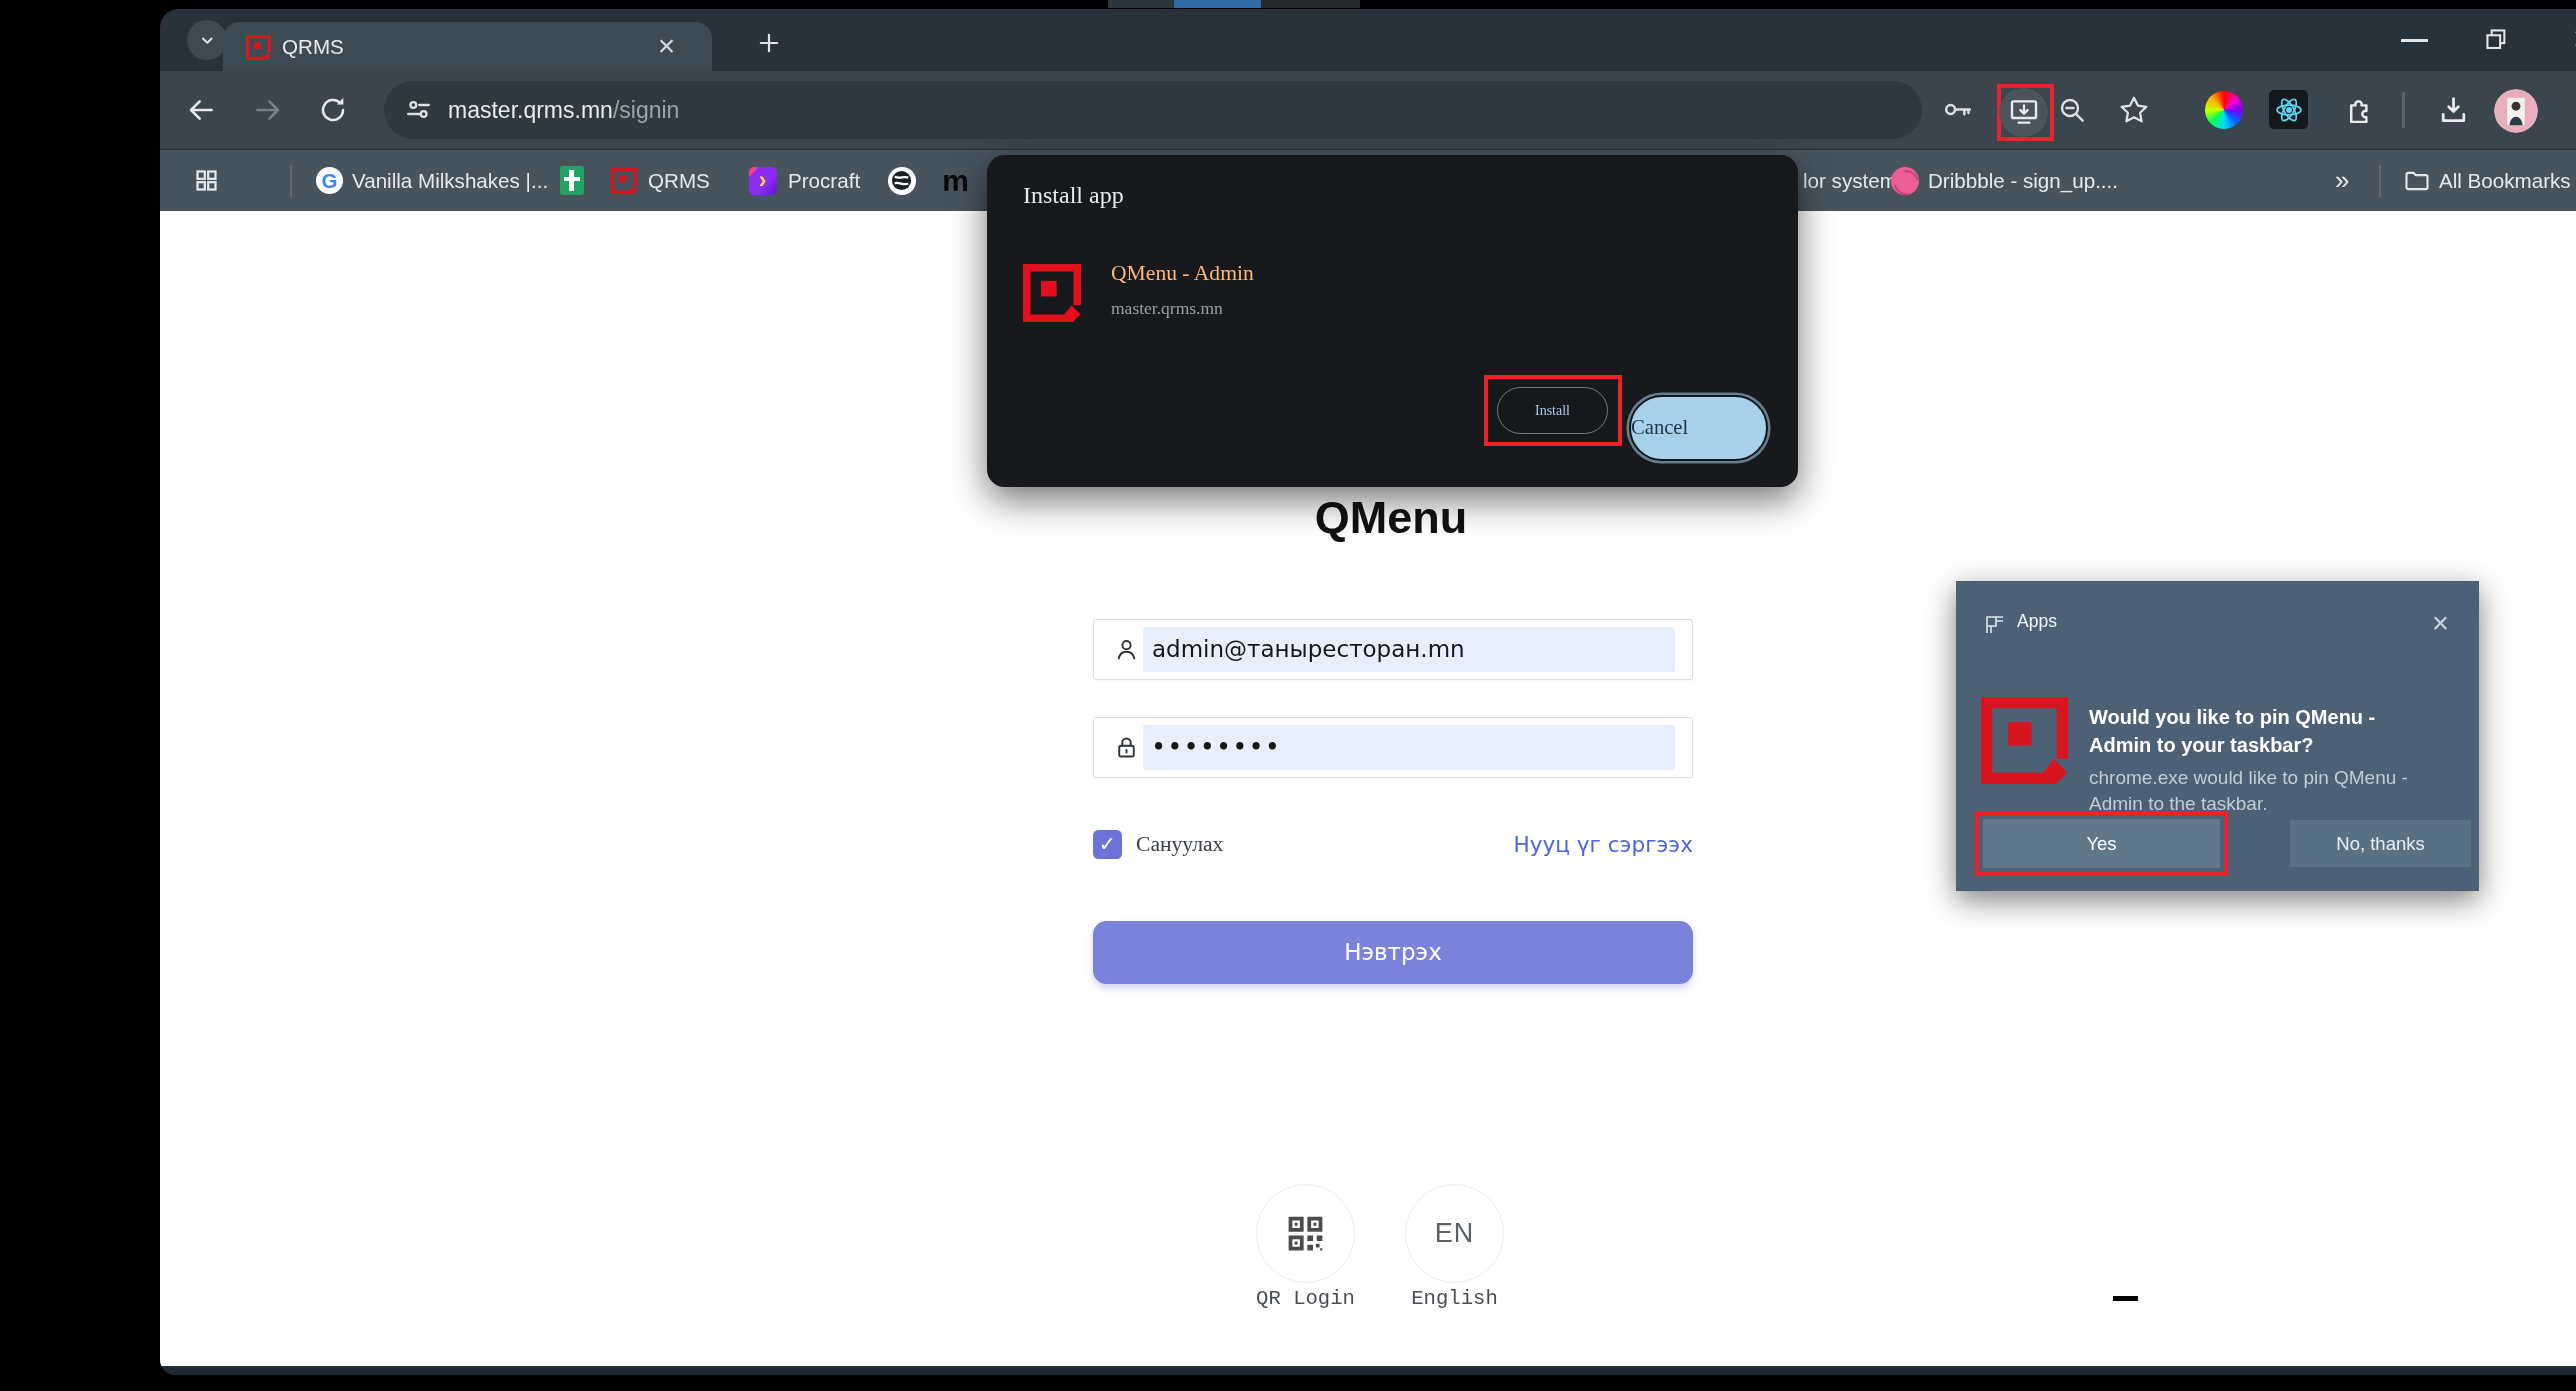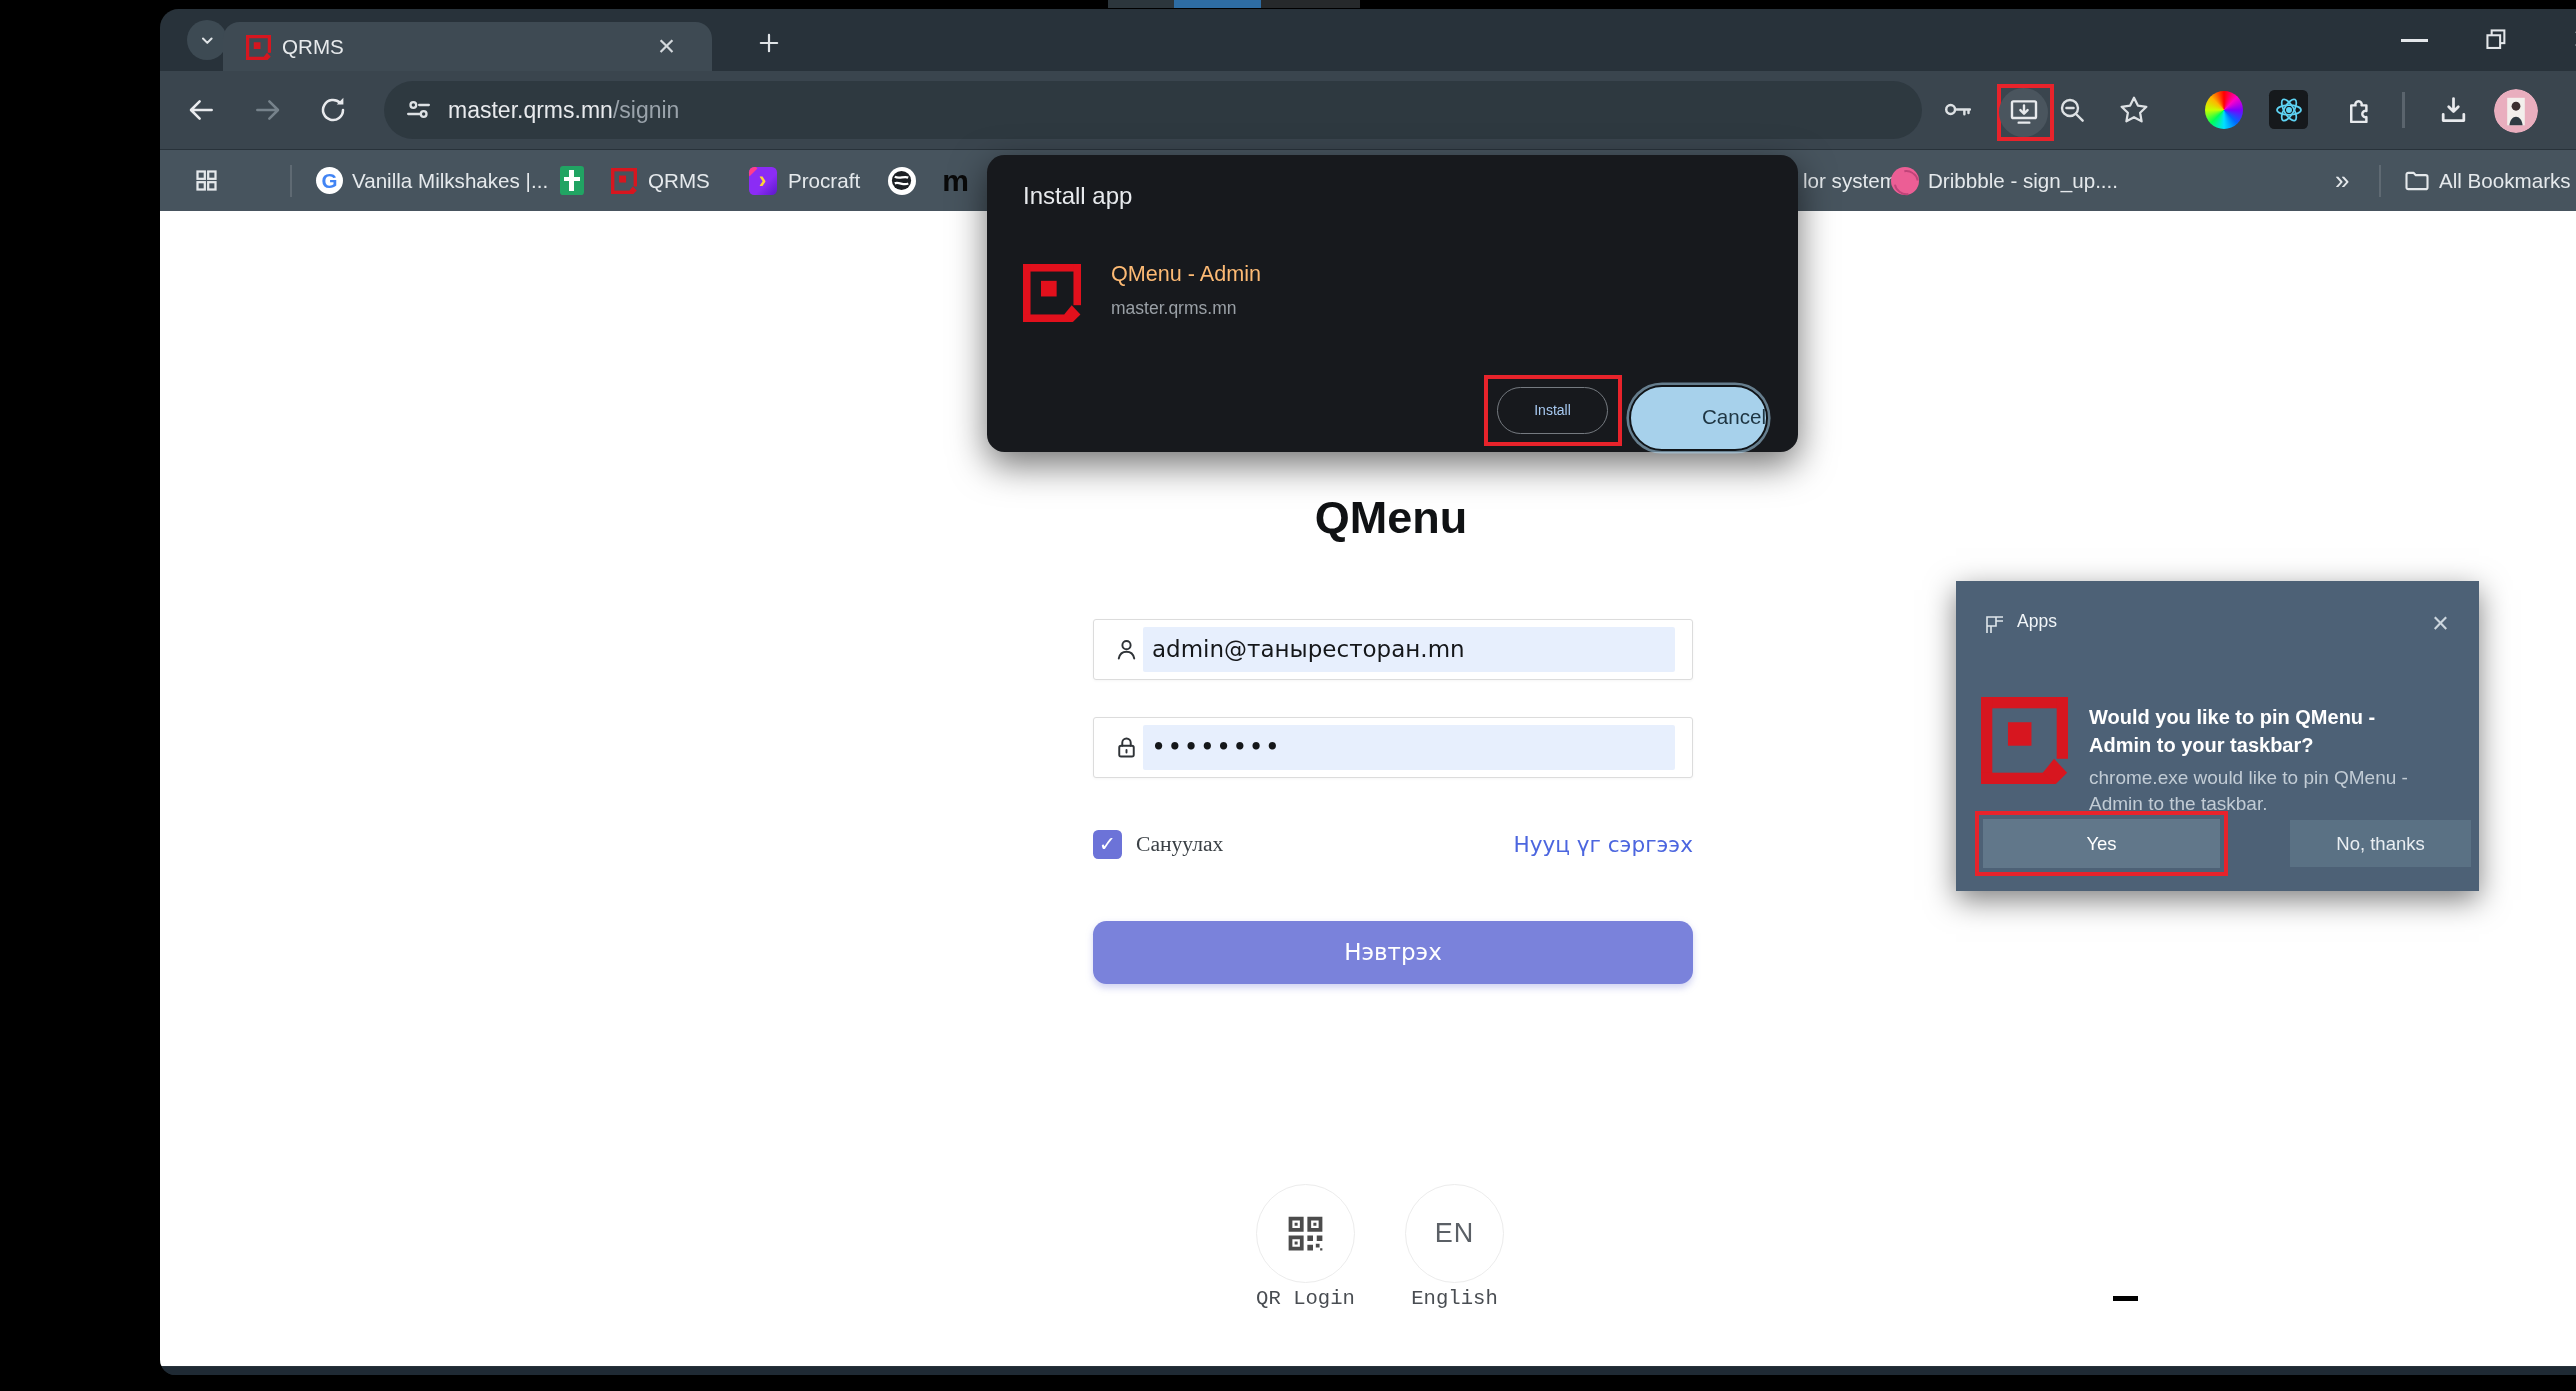--- a/index.html
+++ b/index.html
@@ -76,32 +76,32 @@
     font-size:23px; text-align:center; line-height:63px; box-shadow:0 3.1px 7.2px rgba(122,130,219,0.35); font-family:"DejaVu Sans",sans-serif; }
   .round-btn { top:973px; width:99px; height:99px; border-radius:50%; border:1px solid #ececec; background:#fff; display:flex; align-items:center; justify-content:center; }
   .qr-btn { left:1096px; } .en-btn { left:1245px; }
   .en-code { font-size:27px; color:#5b6066; letter-spacing:1px; font-family:"Liberation Sans",sans-serif; }
   .round-label { top:1076px; width:99px; text-align:center; font-size:20.6px; color:#494d52; font-family:Liberation Mono, monospace; }
   .lbl-qr { left:1096px; } .lbl-en { left:1245px; }
   .stray-dash { left:1953px; top:1085px; width:25px; height:5.2px; background:#000; }
   .bottom-strip { left:0; top:1358px; width:100%; height:8.8px; background:#1f2a34; }
 
   
-  .install-dialog { left:987px; top:155px; width:811px; height:297px; background:#17191d; border-radius:17.5px;
-    box-shadow:0 12.4px 36px rgba(0,0,0,0.55); z-index:40; }
+  .install-dialog { left:987px; top:155px; width:811px; height:332px; background:#17191d; border-radius:17.5px;
+    box-shadow:0 12.4px 36px rgba(0,0,0,0.55); z-index:40;font-family:Liberation Serif, serif; }
   .dlg-title { left:36px; top:27px; font-size:24px; font-weight:500; color:#e8eaed; }
   .dlg-logo { left:36px; top:109px; width:58px; height:58px; }
   .dlg-app-name { left:124px; top:106px; font-size:21.6px; color:#fdba74; }
   .dlg-origin { left:124px; top:143px; font-size:17.5px; color:#9aa0a6; }
   .annot-install-btn { left:497px; top:220px; width:138px; height:71px; border:4.6px solid #e8232b; }
   .dlg-install-btn { left:510px; top:232px; width:111px; height:47px; border-radius:24px; border:1px solid #757a80;
     color:#a7c9f1; font-size:14px; font-weight:500; text-align:center; line-height:45px; }
-  .dlg-cancel-btn { left:642px; top:230px; width:139px; height:66px; border-radius:33px; background:#a7d1eb;
+  .dlg-cancel-btn { left:642px; top:240px; width:139px; height:66px; border-radius:33px; background:#a7d1eb;
     border:2.6px solid #101418; box-shadow:0 0 0 2.6px rgba(167,209,235,0.55); color:#1e3542; font-size:20.6px; font-weight:500;
-    text-align:right; line-height:60px; }
+    text-align:left; line-height:60px; }
 
   
   .pin-popup { left:1956px; top:581px; width:523px; height:310px; background:#4d6176; box-shadow:0 9.3px 28px rgba(0,0,0,0.5); z-index:40; }
   .pp-head-ic { left:27px; top:32px; width:24px; height:24px; }
   .pp-head-label { left:61px; top:30px; font-size:17.5px; color:#f2f6f9; }
   .pp-close { left:464px; top:23px; width:41px; height:39px; font-size:29px; font-weight:300; color:#ccd6de; text-align:center; line-height:39px; }
   .pp-logo { left:25px; top:116px; width:87px; height:87px; }
   .pp-title { left:133px; top:122px; width:371px; font-size:20px; font-weight:bold; color:#ffffff; line-height:28px; }
   .pp-body { left:133px; top:184px; width:381px; font-size:19px; color:#c2ccd5; line-height:26px; }
   .annot-yes { left:18.5px; top:230px; width:253px; height:65px; border:4.6px solid #e8232b; }

